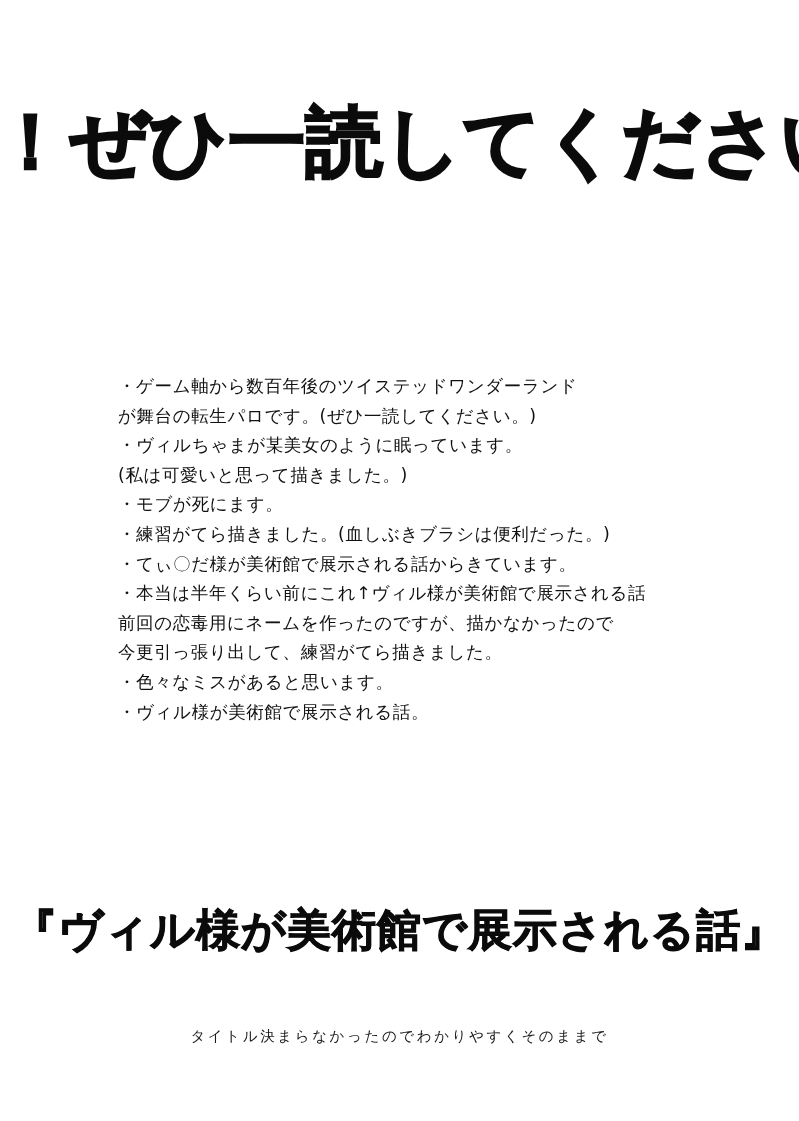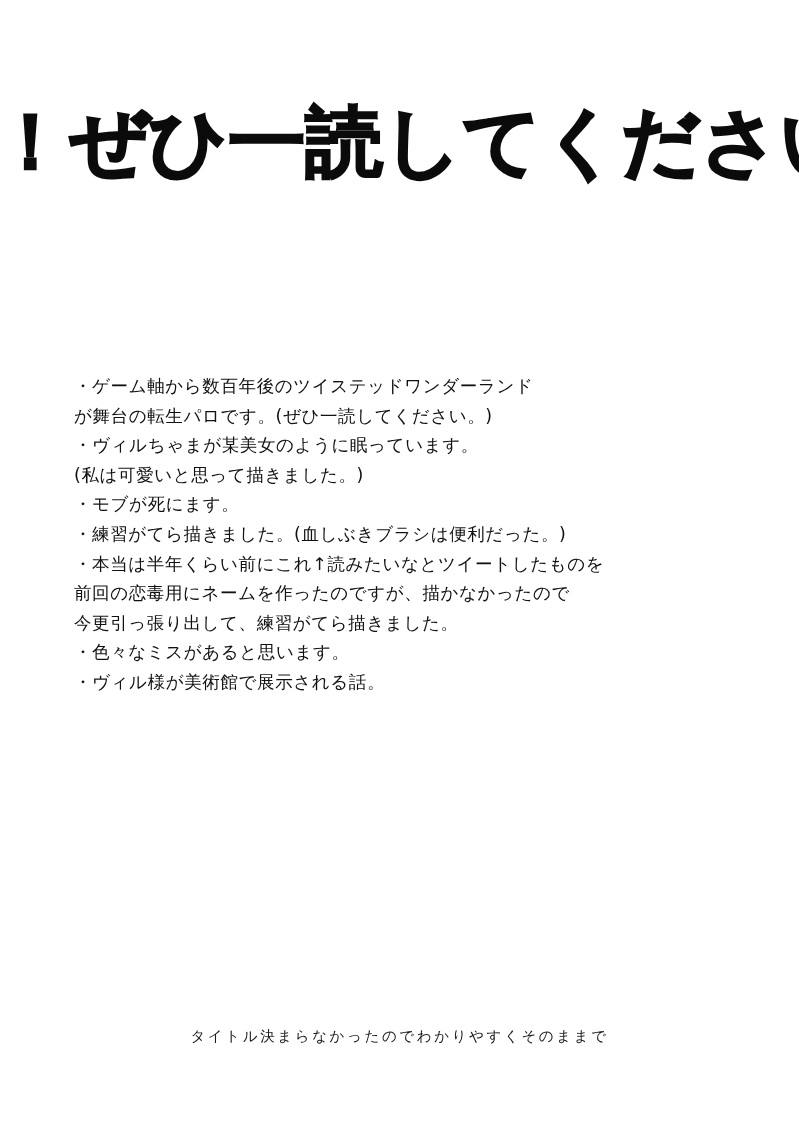--- a/index.html
+++ b/index.html
@@ -49,20 +49,21 @@
     font-family: "DejaVu Sans", sans-serif;
     font-size: 17.5px;
     line-height: 29.6px;
     color: #111111;
     letter-spacing: 0.6px;
     white-space: nowrap;
   }
   .notes .line {
     display: block;
     height: 29.6px;
+    margin-left: 44px;
   }
 
   
   .subtitle {
     position: absolute;
     top: 908px;
     left: 0;
     width: 799px;
     text-align: center;
     font-family: "DejaVu Sans", sans-serif;
@@ -96,23 +97,25 @@
 
   <div class="headline">！ぜひ一読してください！</div>
 
   <div class="notes">
     <span class="line">・ゲーム軸から数百年後のツイステッドワンダーランド</span>
     <span class="line">が舞台の転生パロです。(ぜひ一読してください。)</span>
     <span class="line">・ヴィルちゃまが某美女のように眠っています。</span>
     <span class="line">(私は可愛いと思って描きました。)</span>
     <span class="line">・モブが死にます。</span>
     <span class="line">・練習がてら描きました。(血しぶきブラシは便利だった。)</span>
-    <span class="line">・本当は半年くらい前にこれ↑読みたいなとツイートしたものを</span>
+    <span class="line">・てぃ〇だ様が美術館で展示される話からきています。</span>
+    <span class="line">・本当は半年くらい前にこれ↑ヴィル様が美術館で展示される話</span>
     <span class="line">前回の恋毒用にネームを作ったのですが、描かなかったので</span>
     <span class="line">今更引っ張り出して、練習がてら描きました。</span>
     <span class="line">・色々なミスがあると思います。</span>
     <span class="line">・ヴィル様が美術館で展示される話。</span>
   </div>
 
+  <div class="subtitle">『ヴィル様が美術館で展示される話』</div>
 
   <div class="caption">タイトル決まらなかったのでわかりやすくそのままで</div>
 
 </div>
 
 </body></html>

